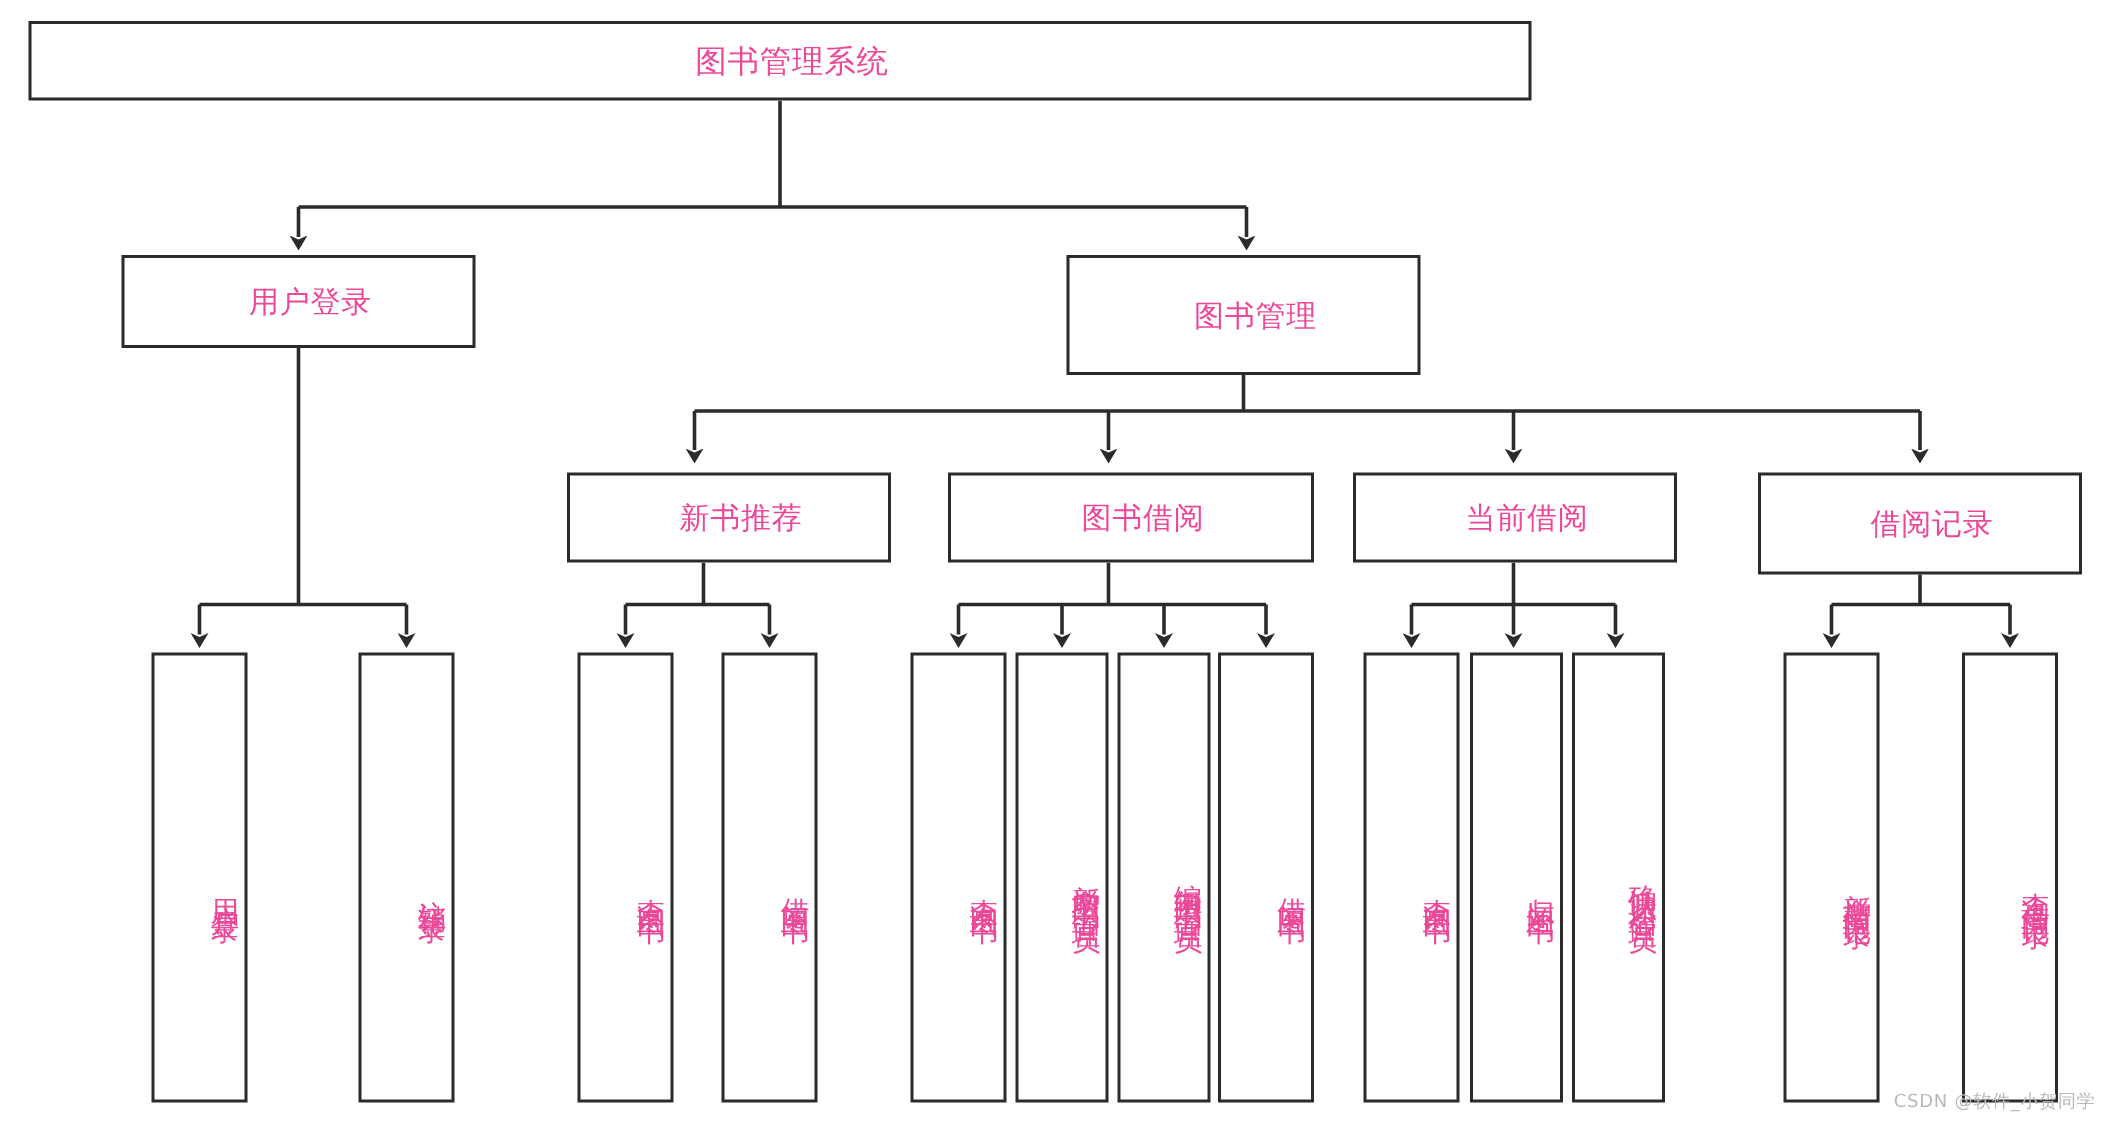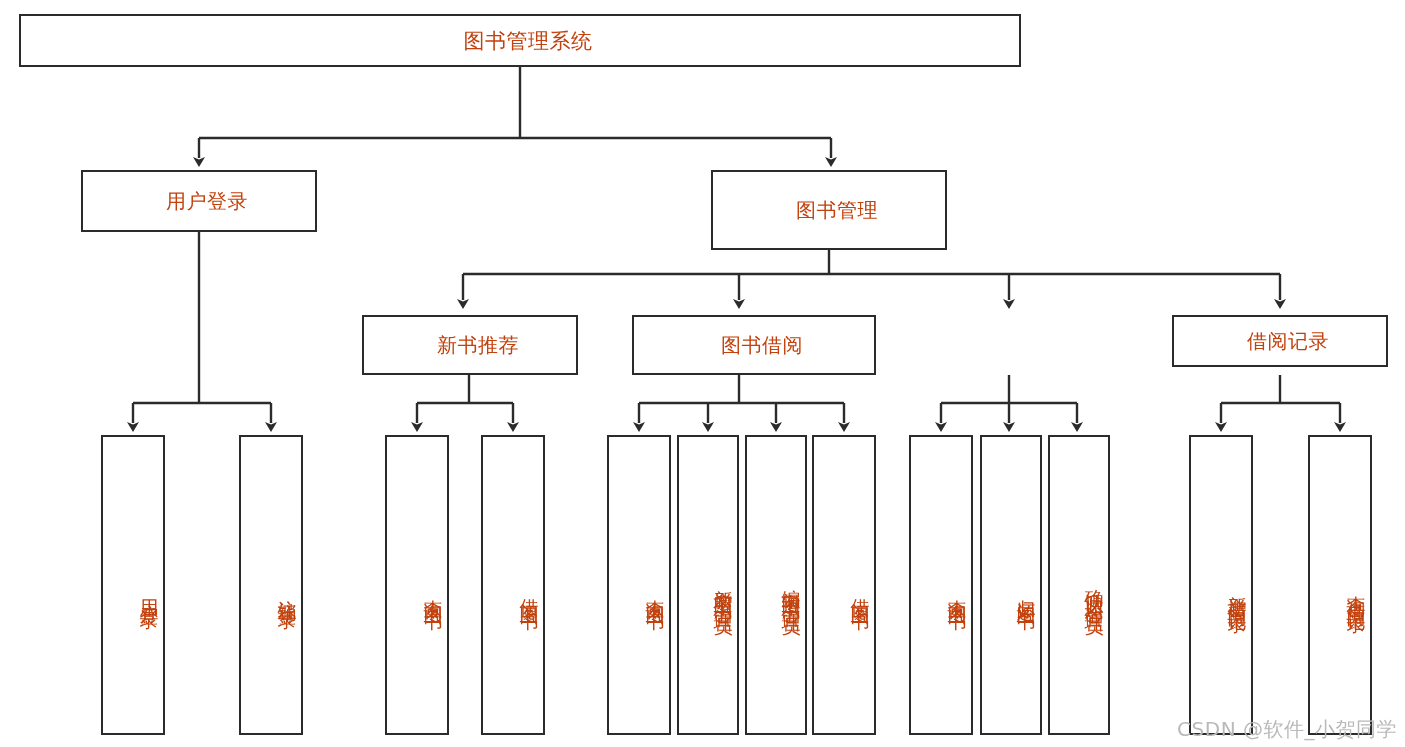--- a/index.html
+++ b/index.html
@@ -27,21 +27,21 @@
     pointer-events: none;
   }
   .node {
     position: absolute;
     box-sizing: border-box;
     background: #ffffff;
     border: 2px solid #2b2b2b;
     display: flex;
     align-items: center;
     justify-content: center;
-    color: #c2410c;
+    color: #ec4899;
     padding-left: 16px;
   }
   .node.horizontal {
     text-align: center;
     letter-spacing: 0.5px;
   }
   .node.vertical {
     writing-mode: vertical-rl;
     text-orientation: upright;
     letter-spacing: 4px;
@@ -54,21 +54,21 @@
     white-space: nowrap;
   }
   .node.root { font-size: 21px; }
   .node.level2 { font-size: 20px; }
   .node.level3 { font-size: 20px; }
   .node.leaf  { font-size: 19px; }
   #watermark {
     position: absolute;
     right: 8px;
     bottom: 4px;
-    font-size: 20px;
+    font-size: 12px;
     color: #b9b9b9;
     white-space: nowrap;
     letter-spacing: 0.5px;
   }
 </style>
 </head>
 <body>
 
 <div id="diagram-root">
 
@@ -126,27 +126,30 @@
     <span class="node-label">图书管理系统</span>
   </div>
 
   <div class="node level2 horizontal" style="left:81px; top:170px; width:236px; height:62px;">
     <span class="node-label">用户登录</span>
   </div>
   <div class="node level2 horizontal" style="left:711px; top:170px; width:236px; height:80px;">
     <span class="node-label">图书管理</span>
   </div>
 
-  <div class="node level3 horizontal" style="left:362px; top:315px; width:216px; height:60px;">
+  <div class="node level3 horizontal" style="left:378px; top:315px; width:216px; height:60px;">
     <span class="node-label">新书推荐</span>
   </div>
   <div class="node level3 horizontal" style="left:632px; top:315px; width:244px; height:60px;">
     <span class="node-label">图书借阅</span>
   </div>
-  <div class="node level3 horizontal" style="left:1172px; top:315px; width:216px; height:52px;">
+  <div class="node level3 horizontal" style="left:902px; top:315px; width:216px; height:60px;">
+    <span class="node-label">当前借阅</span>
+  </div>
+  <div class="node level3 horizontal" style="left:1172px; top:315px; width:216px; height:68px;">
     <span class="node-label">借阅记录</span>
   </div>
 
   <div class="node leaf vertical" style="left:101px; top:435px; width:64px; height:300px;">
     <span class="node-label">用户登录</span>
   </div>
   <div class="node leaf vertical" style="left:239px; top:435px; width:64px; height:300px;">
     <span class="node-label">注销登录</span>
   </div>
 

